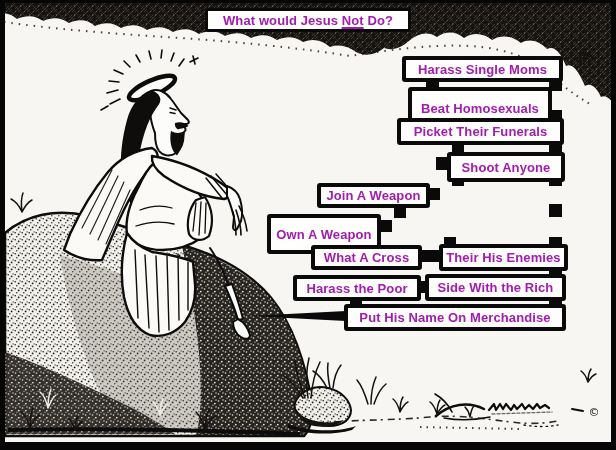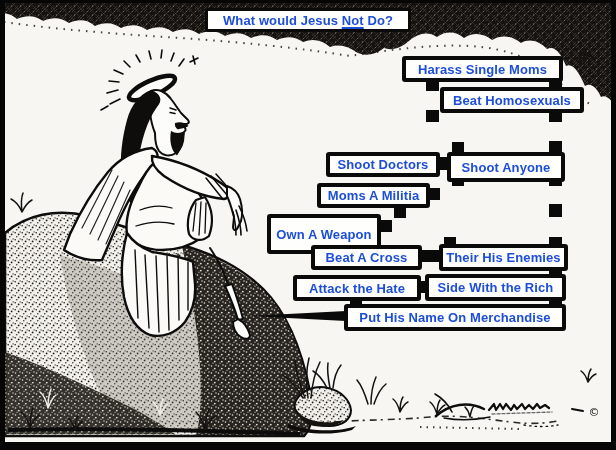--- a/index.html
+++ b/index.html
@@ -11,21 +11,21 @@
   .art{position:absolute;left:0;top:0;width:616px;height:450px;z-index:1;}
   .frame{
     position:absolute;inset:0;z-index:6;pointer-events:none;box-sizing:border-box;
     border-style:solid;border-color:#060606;border-width:3px 5px 8px 5px;
   }
   .weld{position:absolute;background:#0a0a0a;z-index:2;}
   .box{
     position:absolute;z-index:3;box-sizing:border-box;
     background:#fefefc;border:4px solid #0a0a0a;border-radius:3px;
     display:flex;align-items:center;justify-content:center;
-    font-weight:700;font-size:13px;line-height:1;color:#1d4ed8;
+    font-weight:700;font-size:13px;line-height:1;color:#a21caf;
     white-space:nowrap;letter-spacing:.1px;
   }
   .box.title{border-width:3px;z-index:4;}
   .u{text-decoration:underline;text-decoration-thickness:2px;text-underline-offset:2px;}
 </style>
 </head>
 <body>
 
 <div class="stage">
 
@@ -207,31 +207,31 @@
   <div class="weld" style="left:549px;top:267px;width:13px;height:11px"></div>
   <div class="weld" style="left:416px;top:281px;width:13px;height:12px"></div>
   <div class="weld" style="left:350px;top:297px;width:12px;height:11px"></div>
   <div class="weld" style="left:549px;top:297px;width:13px;height:11px"></div>
 
   <div class="box title" style="left:205px;top:8px;width:206px;height:24px">
     <span><span>What would Jesus </span><span class="u">Not</span><span> Do?</span></span>
   </div>
 
   <div class="box" style="left:402px;top:56px;width:161px;height:26px">Harass Single Moms</div>
-  <div class="box" style="left:440px;top:87px;width:144px;height:26px">Beat Homosexuals</div>
-
-  <div class="box" style="left:326px;top:152px;width:114px;height:25px">Shoot Doctors</div>
+  <div class="box" style="left:408px;top:87px;width:144px;height:43px">Beat Homosexuals</div>
+  <div class="box" style="left:397px;top:118px;width:167px;height:27px">Picket Their Funerals</div>
+
   <div class="box" style="left:447px;top:152px;width:118px;height:30px">Shoot Anyone</div>
 
-  <div class="box" style="left:317px;top:183px;width:113px;height:25px">Moms A Militia</div>
+  <div class="box" style="left:317px;top:183px;width:113px;height:25px">Join A Weapon</div>
 
   <div class="box" style="left:267px;top:214px;width:114px;height:40px">Own A Weapon</div>
 
-  <div class="box" style="left:311px;top:245px;width:111px;height:25px">Beat A Cross</div>
+  <div class="box" style="left:311px;top:245px;width:111px;height:25px">What A Cross</div>
   <div class="box" style="left:439px;top:244px;width:129px;height:27px">Their His Enemies</div>
 
-  <div class="box" style="left:293px;top:275px;width:128px;height:26px">Attack the Hate</div>
+  <div class="box" style="left:293px;top:275px;width:128px;height:26px">Harass the Poor</div>
   <div class="box" style="left:344px;top:304px;width:222px;height:27px">Put His Name On Merchandise</div>
 
   <div class="box" style="left:425px;top:274px;width:141px;height:27px">Side With the Rich</div>
 
   <div class="frame"></div>
 </div>
 
 </body></html>

